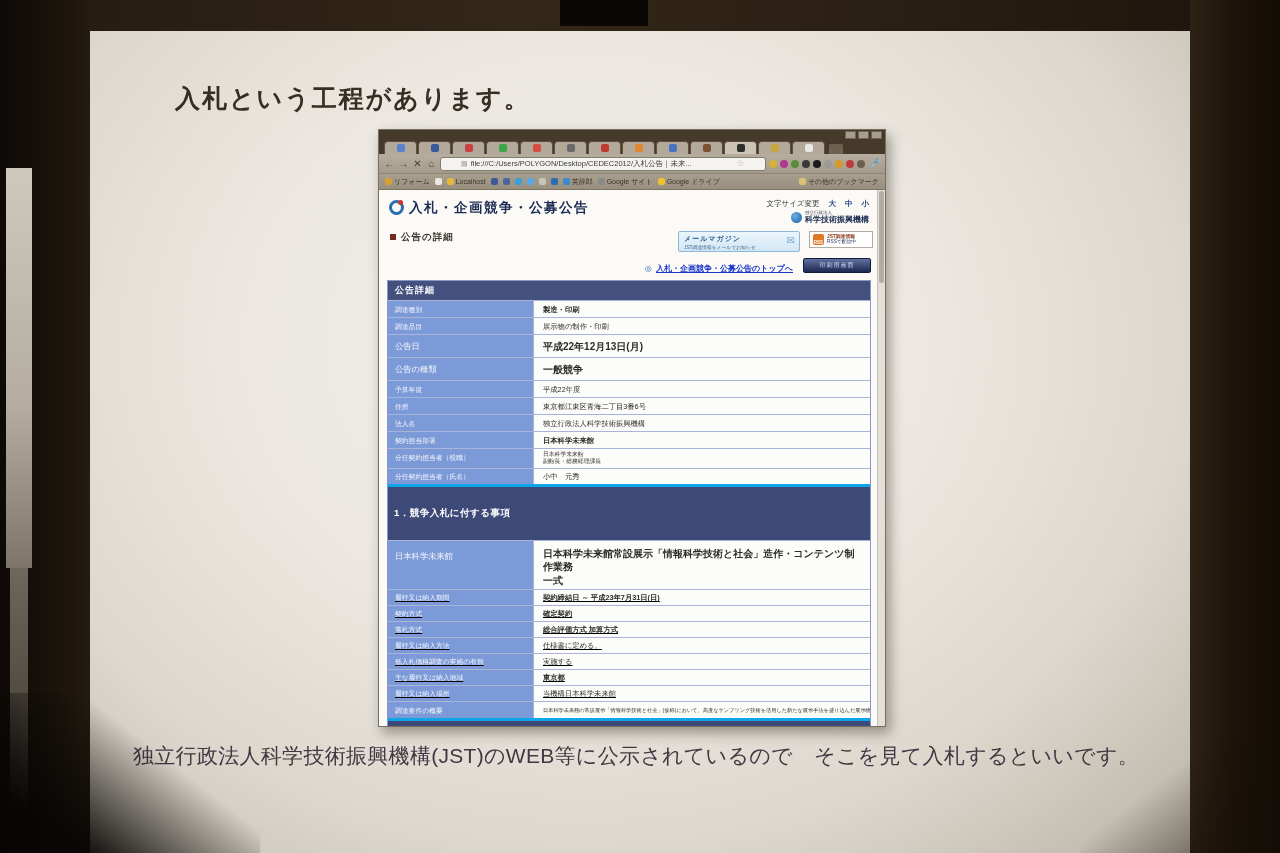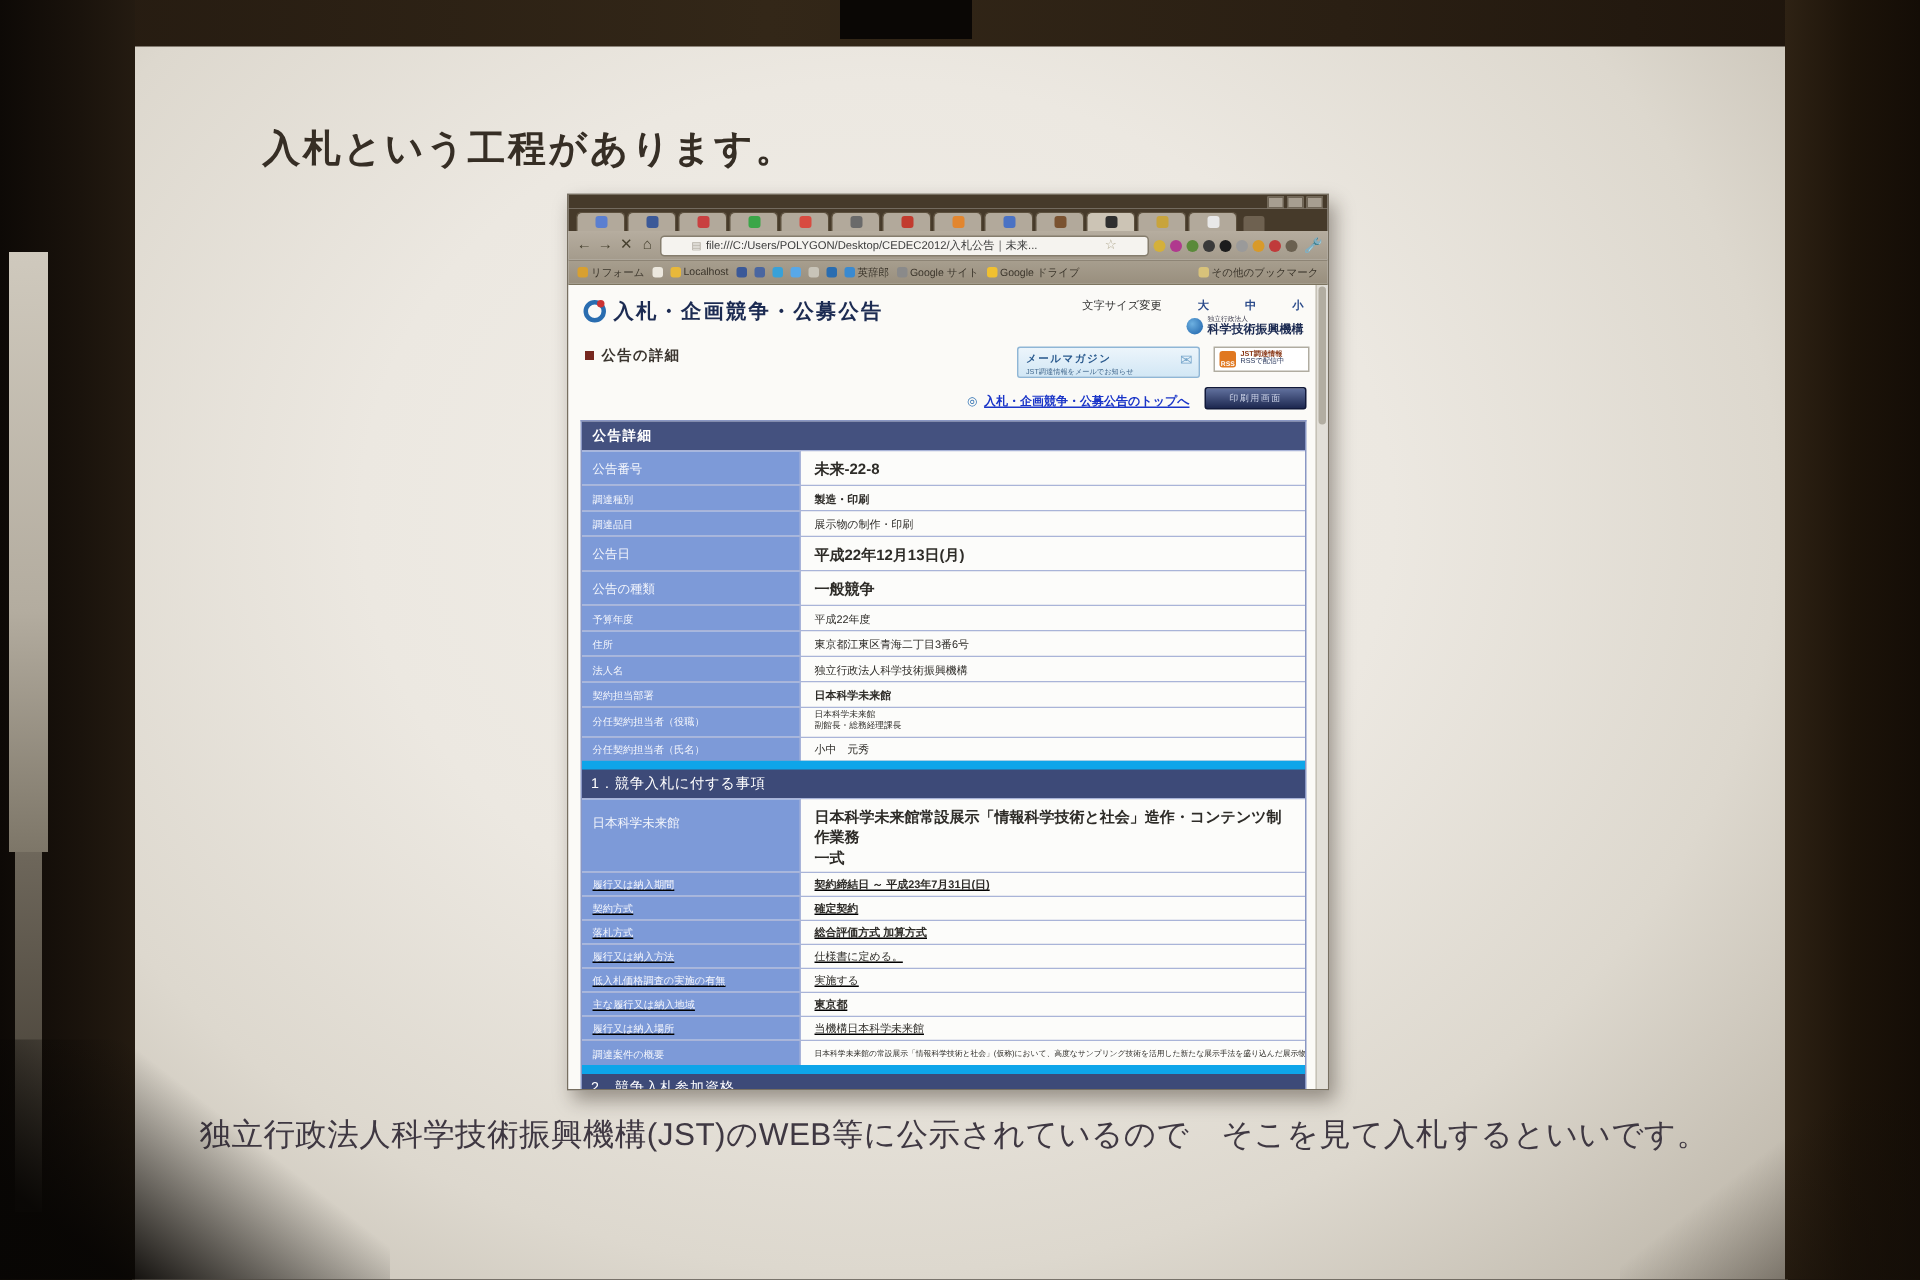--- a/index.html
+++ b/index.html
@@ -59,21 +59,21 @@
   .pagearea{position:relative;flex:1;background:#fbfaf7;overflow:hidden;}
   .scrollbar{position:absolute;right:0;top:0;width:7px;height:100%;background:#e2dfd8;border-left:1px solid #c6c2b7;}
   .thumb{margin:1px;width:5px;height:92px;background:#b2ada1;border-radius:3px;}
   .pgheader{display:flex;align-items:flex-start;padding:9px 16px 0 10px;}
   .jst-badge{width:15px;height:15px;border:3px solid #2a6db0;border-radius:50%;position:relative;
     box-sizing:border-box;margin:1px 5px 0 0;}
   .jst-badge::after{content:"";position:absolute;right:-2px;top:-3px;width:5px;height:5px;
     border-radius:50%;background:#c33;}
   .site-title{font-size:13.5px;font-weight:bold;color:#1c2b52;letter-spacing:1.5px;}
   .hdr-right{margin-left:auto;text-align:right;}
-  .fontsize-row{font-size:7.5px;color:#333;display:flex;gap:24px;justify-content:flex-end;align-items:center;}
+  .fontsize-row{font-size:7.5px;color:#333;display:flex;gap:9px;justify-content:flex-end;align-items:center;}
   .fs-opt{font-weight:bold;color:#2a4a8a;}
   .org-row{display:flex;align-items:center;gap:3px;justify-content:flex-end;margin-top:2px;}
   .org-mark{width:11px;height:11px;border-radius:50%;background:radial-gradient(circle at 35% 35%,#6db0e0,#1a5fa8);}
   .org-lines{text-align:left;line-height:1.1;}
   .org-small{font-size:4.5px;color:#445;display:block;}
   .org-name{font-size:8px;font-weight:bold;color:#1c2b52;display:block;}
   .detail-row{display:flex;align-items:flex-start;padding:6px 12px 0 10px;}
   .bullet{width:6px;height:6px;background:#77281f;margin:3px 5px 0 1px;}
   .section-label{font-size:9.5px;font-weight:bold;color:#3b352f;letter-spacing:1px;}
   .banners{margin-left:auto;display:flex;gap:9px;align-items:flex-start;}
@@ -91,22 +91,22 @@
   .rss-l2{font-size:4.8px;color:#1c2b52;display:block;}
   .toplink-row{display:flex;align-items:center;justify-content:flex-end;padding:5px 14px 3px;gap:10px;}
   .toplink{font-size:8px;color:#1a35c8;text-decoration:underline;font-weight:bold;cursor:pointer;}
   .toplink-bullet{color:#2a6db0;font-size:8px;font-weight:bold;}
   .print-btn{width:66px;height:13px;background:linear-gradient(#61719e,#1d2850);border:1px solid #11193a;
     border-radius:2px;color:#ccd3e8;font-size:6px;display:flex;align-items:center;justify-content:center;
     letter-spacing:1px;cursor:pointer;}
   
   .bidtable{margin:2px 14px 0 8px;border:1px solid #8a97c4;border-bottom:none;}
   .thead{background:#44517f;color:#fff;font-size:9px;font-weight:bold;padding:3px 7px;letter-spacing:1px;}
-  .section-bar{background:#3d4a78;color:#fff;font-size:9.5px;font-weight:normal;padding:3px 6px;
-    border-top:6px solid #0ea5e9;letter-spacing:.5px;}
+  .section-bar{background:#3d4a78;color:#fff;font-size:9.5px;font-weight:bold;padding:20px 6px;
+    border-top:3px solid #0ea5e9;letter-spacing:.5px;}
   .trow{display:flex;border-top:1px solid #a9b4d8;}
   .tlabel{width:146px;background:#7d9ad8;color:#f4f6fc;padding:2px 7px;box-sizing:border-box;
     border-right:1px solid #a9b4d8;flex-shrink:0;}
   .tvalue{flex:1;background:#fcfcfa;color:#2e2c28;padding:2px 9px;box-sizing:border-box;min-width:0;}
   .v-bold{font-weight:bold;}
   .r-lg{min-height:22px;}  .r-lg .tlabel{font-size:8.3px;padding-top:6px;}  .r-lg .tvalue{font-size:10px;padding-top:5px;}
   .r-md{min-height:16px;}  .r-md .tlabel{font-size:6.8px;padding-top:4px;}  .r-md .tvalue{font-size:7.3px;padding-top:4px;}
   .r-2l{min-height:18px;}  .r-2l .tlabel{font-size:6.8px;padding-top:4px;}  .r-2l .tvalue{font-size:5.8px;padding-top:2px;line-height:1.3;}
   .r-sm{min-height:13px;}  .r-sm .tlabel{font-size:6.8px;padding-top:3px;}  .r-sm .tvalue{font-size:7.3px;padding-top:3px;}
   .r-xl{min-height:37px;}  .r-xl .tlabel{font-size:8.3px;padding-top:10px;} .r-xl .tvalue{font-size:10px;padding-top:6px;line-height:1.35;}
@@ -286,26 +286,20 @@
         <div class="toplink-row">
           <span>
             <span class="toplink-bullet">◎</span>
             <span class="toplink">入札・企画競争・公募公告のトップへ</span>
           </span>
           <span class="print-btn">印刷用画面</span>
         </div>
 
         <div class="bidtable" id="bidtable">
             <div class="thead">公告詳細</div>
-            <div class="trow r-lg">
-              <div class="tlabel">公告番号</div>
-              <div class="tvalue v-bold">
-                <div>未来-22-8</div>
-              </div>
-            </div>
             <div class="trow r-md">
               <div class="tlabel">調達種別</div>
               <div class="tvalue v-bold">
                 <div>製造・印刷</div>
               </div>
             </div>
             <div class="trow r-md">
               <div class="tlabel">調達品目</div>
               <div class="tvalue">
                 <div>展示物の制作・印刷</div>

